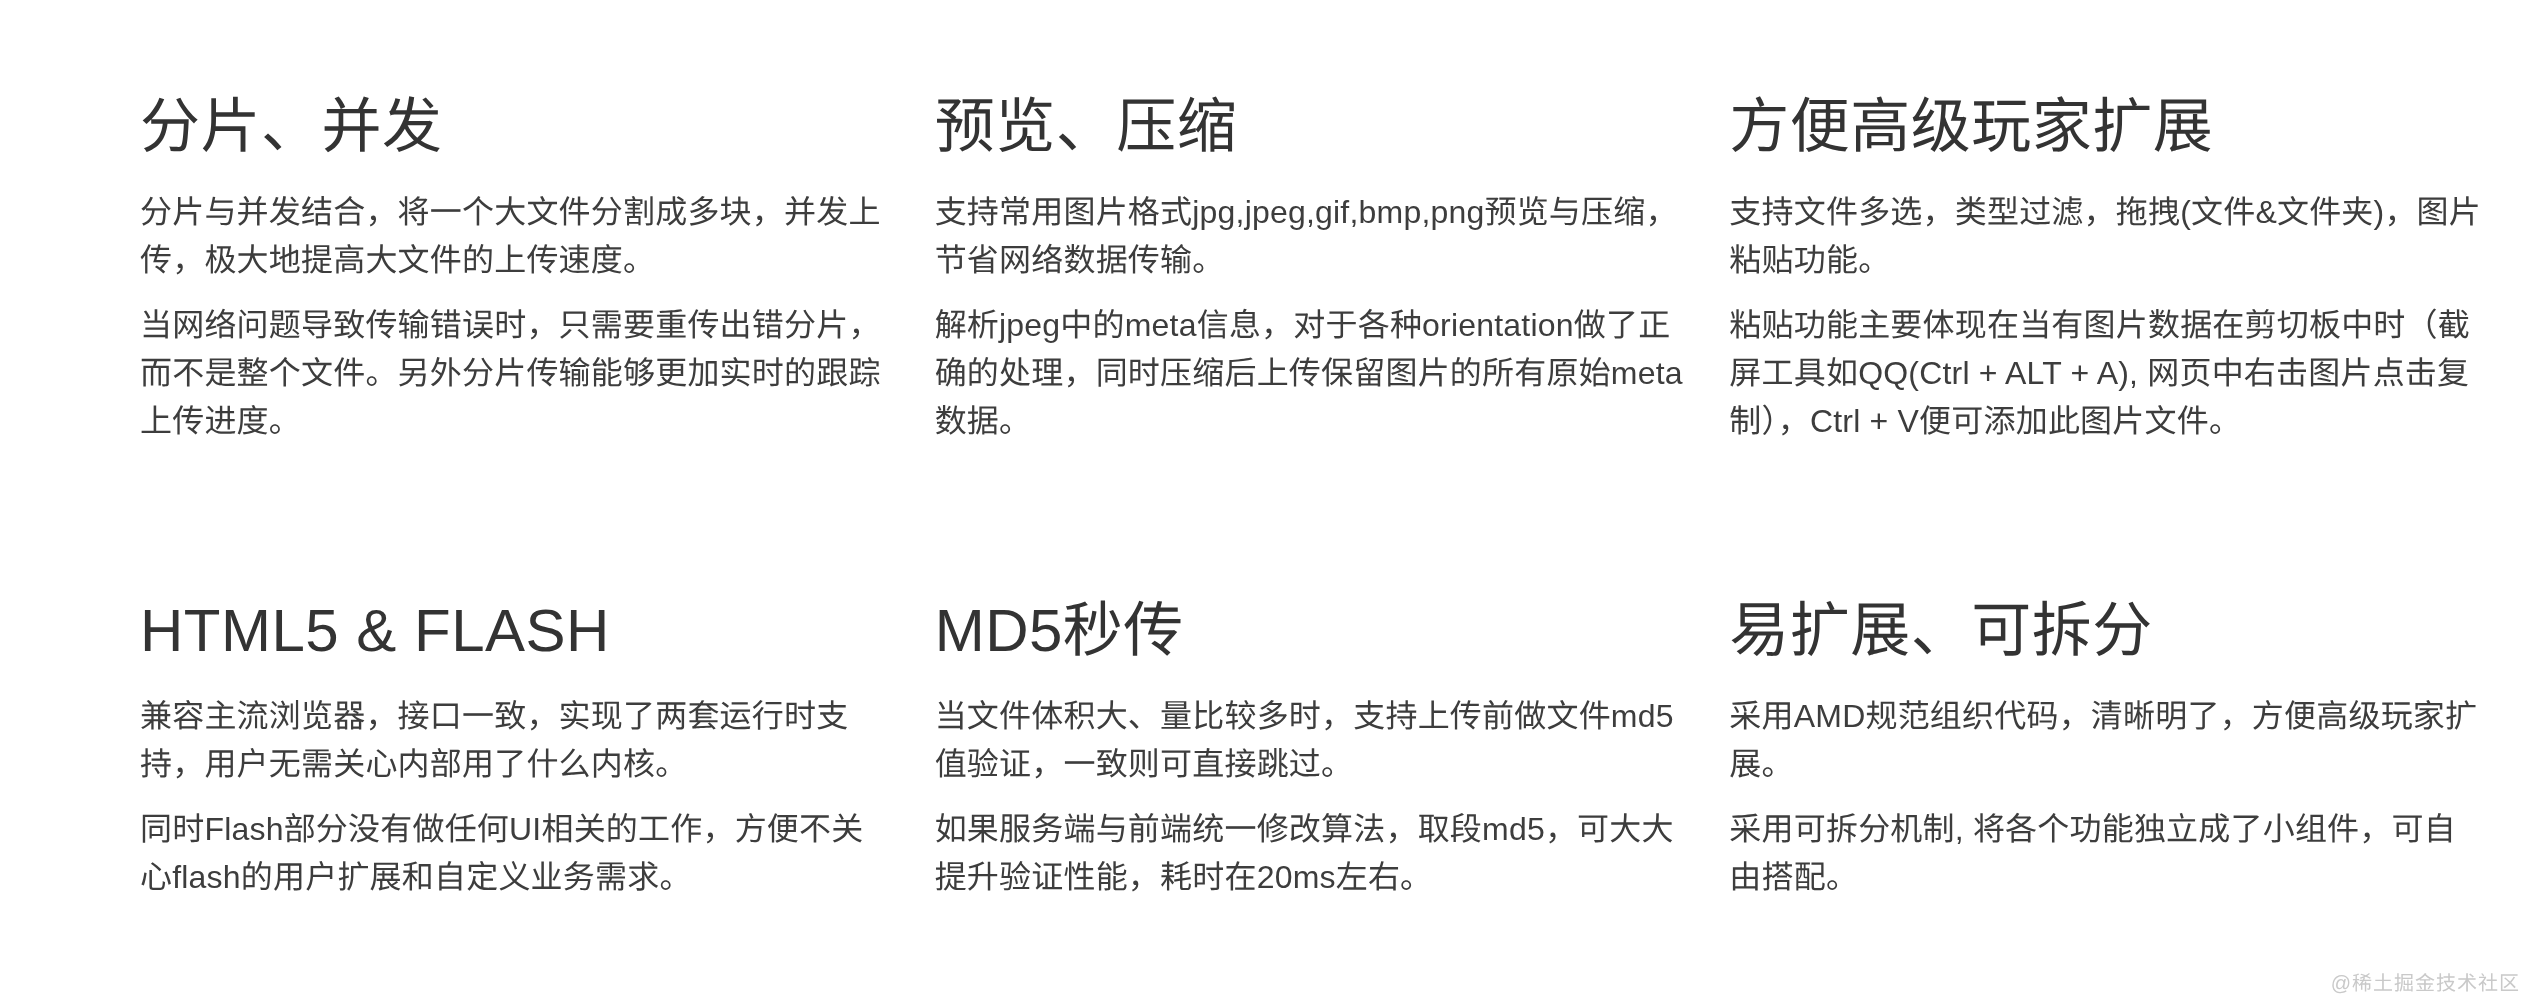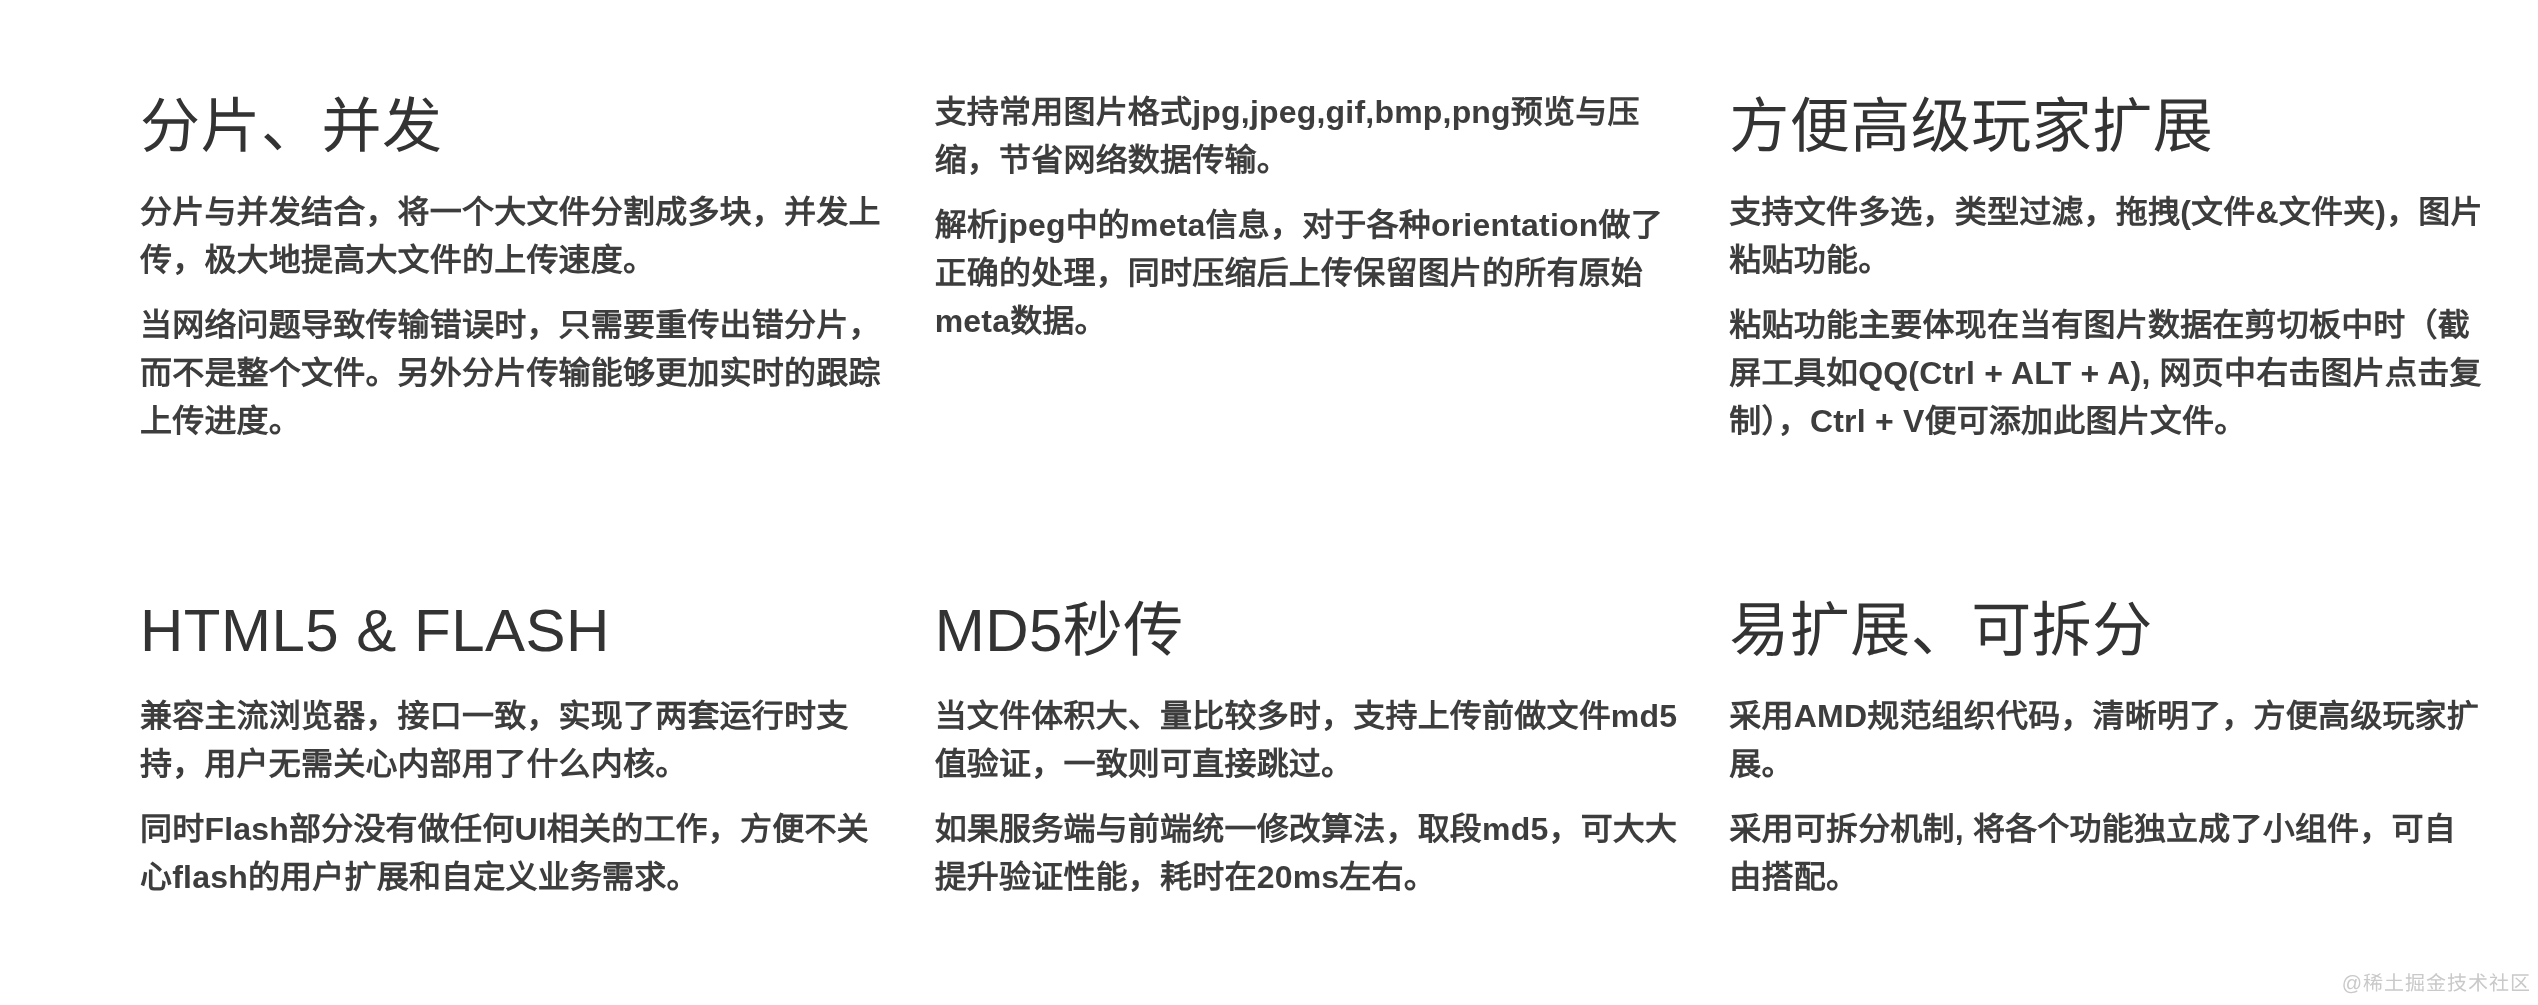--- a/index.html
+++ b/index.html
@@ -31,27 +31,27 @@
     line-height: 1.3;
     font-weight: 400;
     color: #333333;
     letter-spacing: 0.5px;
     white-space: nowrap;
   }
   .feature-card p {
     margin: 0 0 17px 0;
     font-size: 32px;
     line-height: 48px;
-    font-weight: 700;
+    font-weight: 400;
     color: #3d3d3d;
     letter-spacing: 0.2px;
   }
   .watermark {
     position: absolute;
-    right: 7px;
+    right: 18px;
     bottom: 10px;
     font-size: 20px;
     line-height: 1.2;
     color: #c9c9c9;
     letter-spacing: 1px;
   }
 </style>
 </head>
 <body>
 
@@ -59,20 +59,21 @@
 
   <div class="features-grid">
 
     <section class="feature-card">
       <h2>分片、并发</h2>
       <p>分片与并发结合，将一个大文件分割成多块，并发上传，极大地提高大文件的上传速度。</p>
       <p>当网络问题导致传输错误时，只需要重传出错分片，而不是整个文件。另外分片传输能够更加实时的跟踪上传进度。</p>
     </section>
 
     <section class="feature-card">
+      <h2>预览、压缩</h2>
       <p>支持常用图片格式jpg,jpeg,gif,bmp,png预览与压缩，节省网络数据传输。</p>
       <p>解析jpeg中的meta信息，对于各种orientation做了正确的处理，同时压缩后上传保留图片的所有原始meta数据。</p>
     </section>
 
     <section class="feature-card">
       <h2>方便高级玩家扩展</h2>
       <p>支持文件多选，类型过滤，拖拽(文件&amp;文件夹)，图片粘贴功能。</p>
       <p>粘贴功能主要体现在当有图片数据在剪切板中时（截屏工具如QQ(Ctrl + ALT + A), 网页中右击图片点击复制），Ctrl + V便可添加此图片文件。</p>
     </section>
 

